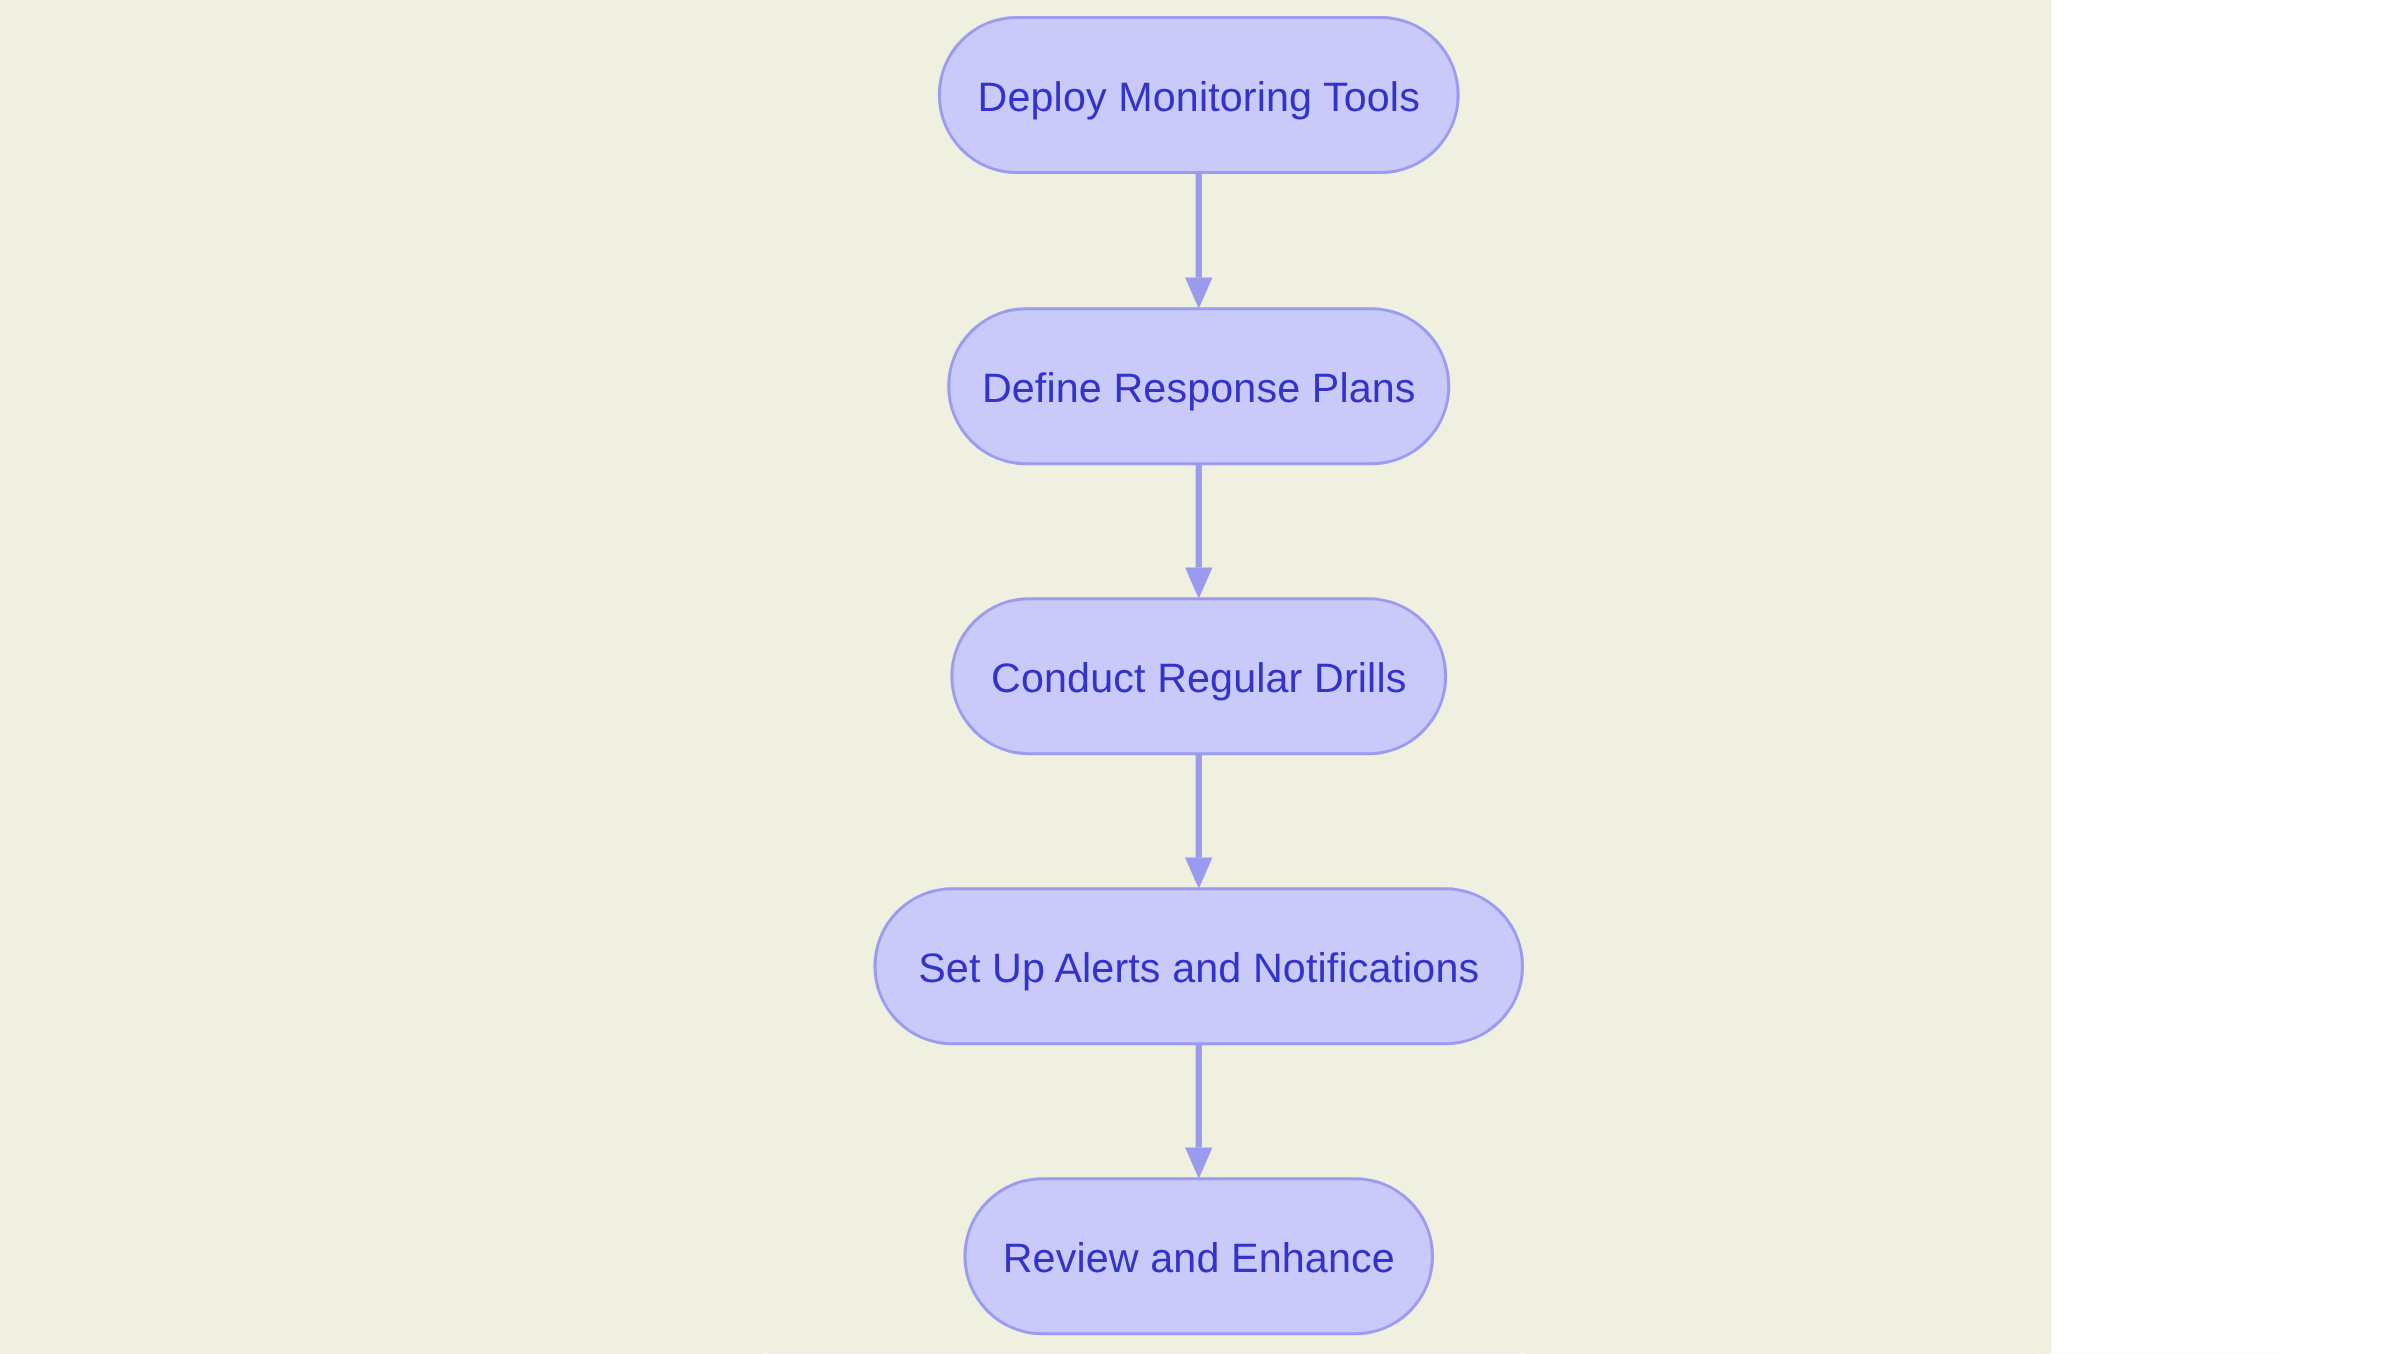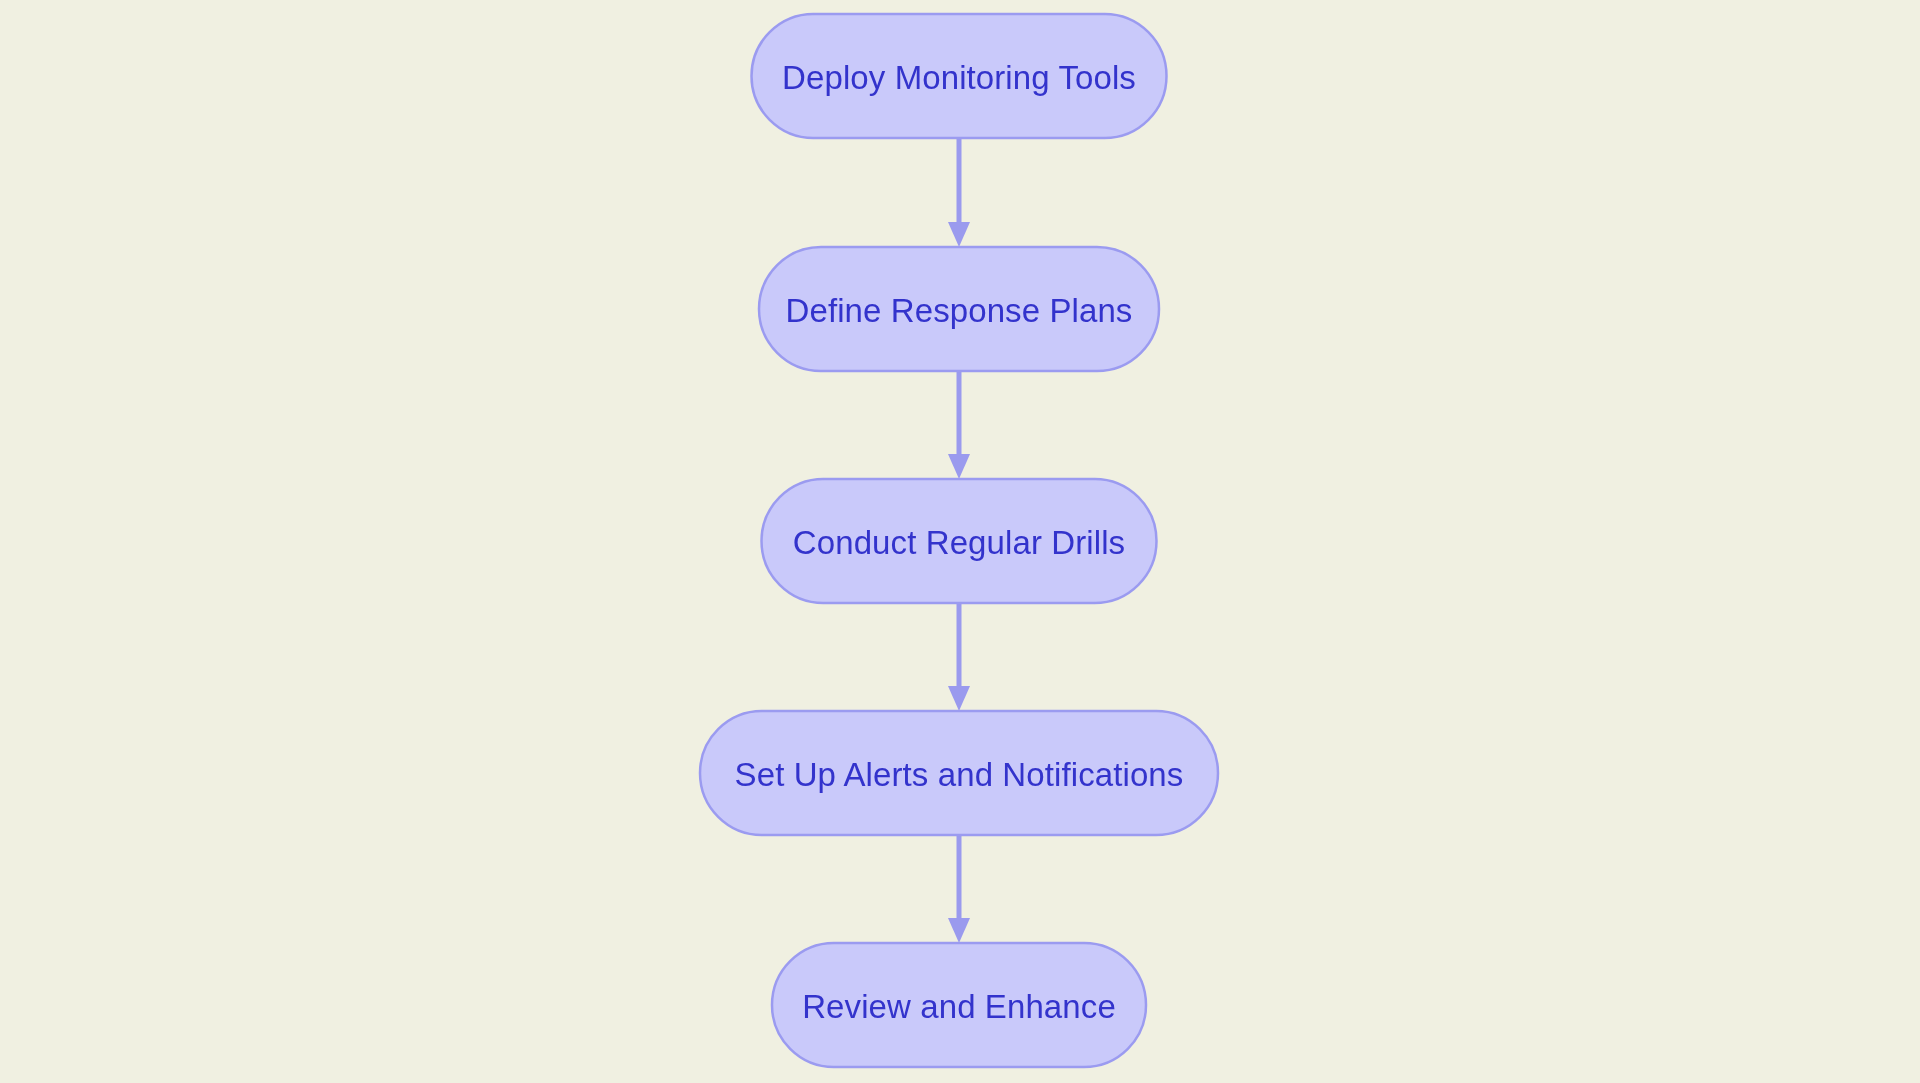--- a/index.html
+++ b/index.html
@@ -8,21 +8,21 @@
     padding: 0;
   }
   body {
     width: 1920px;
     height: 1083px;
     overflow: hidden;
     font-family: "Liberation Sans", "DejaVu Sans", sans-serif;
   }
   #diagram-canvas {
     position: relative;
-    width: 1920px;
+    width: 1641px;
     height: 1083px;
     background: #f0f0e1;
   }
   #flow-svg {
     position: absolute;
     left: 0;
     top: 0;
     width: 1920px;
     height: 1083px;
     display: block;

